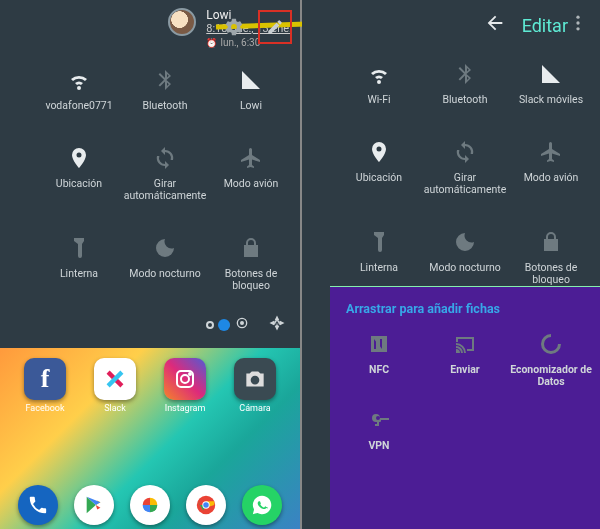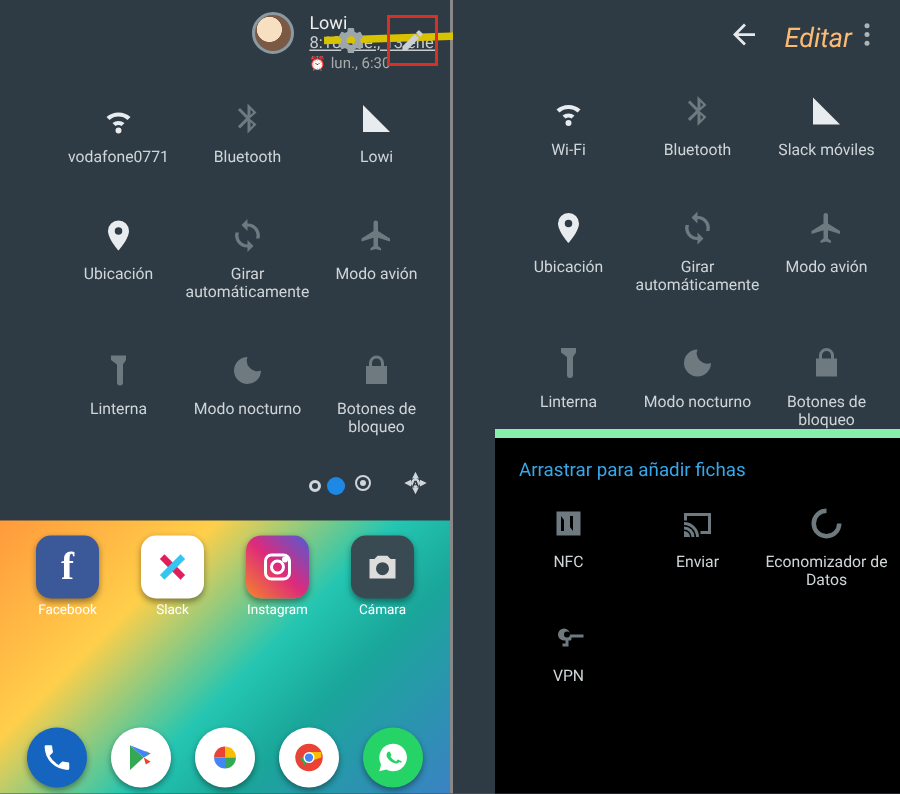--- a/index.html
+++ b/index.html
@@ -115,32 +115,33 @@
   .app .aic { width:42px; height:42px; border-radius:10px; margin-bottom:3px; display:flex; align-items:center; justify-content:center; box-shadow:0 2px 4px rgba(0,0,0,.4); }
   .dock { display:flex; justify-content:space-around; padding-top:6px; }
   .dock .aic { width:40px; height:40px; border-radius:50%; margin:0; }
 
   
   .hdr-right {
     display:flex; align-items:center; justify-content:space-between;
     padding: 12px 12px;
   }
   .hdr-right .back svg { fill:#e6e9eb; }
-  .hdr-right .title { flex:1; margin-left:16px; font-size:18px; color:#fdba74;font-style:italic; }
+  .hdr-right .title { flex:1; margin-left:16px; font-size:18px; color:#5eead4; }
   .hdr-right .more svg { fill:#aeb5b9; }
 
   
   .hint {
     color:#37a7e8; font-size:12.5px;
     padding:14px 16px 8px 16px;
   }
   .editor-section {
-    background:#000000;
-    border-top:6px solid #86efac;
+    background:#4c1d95;
+    border-top:1px solid #86efac;
     flex:1;
+    font-weight:bold;
   }
   .editor-section .grid { padding-top:6px; row-gap:18px; }
 </style>
 </head>
 <body>
 
 <div class="panel left">
   <div class="hdr-left">
     <div class="avatar"></div>
     <div class="hdr-txt">

